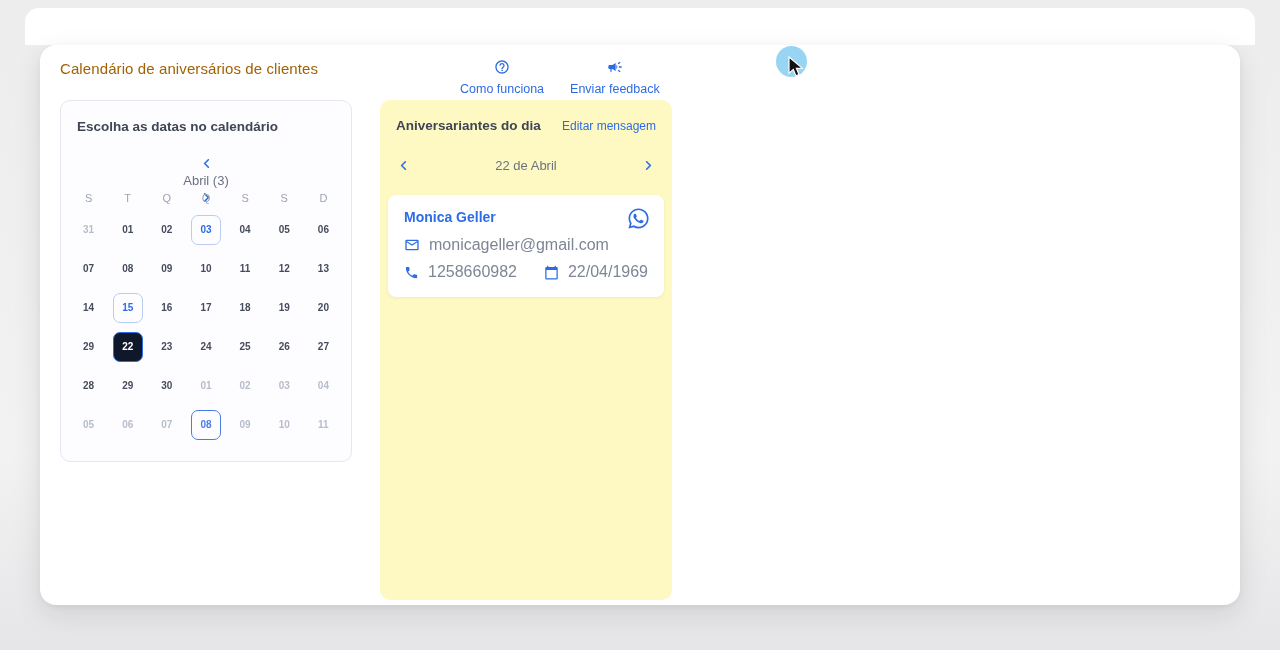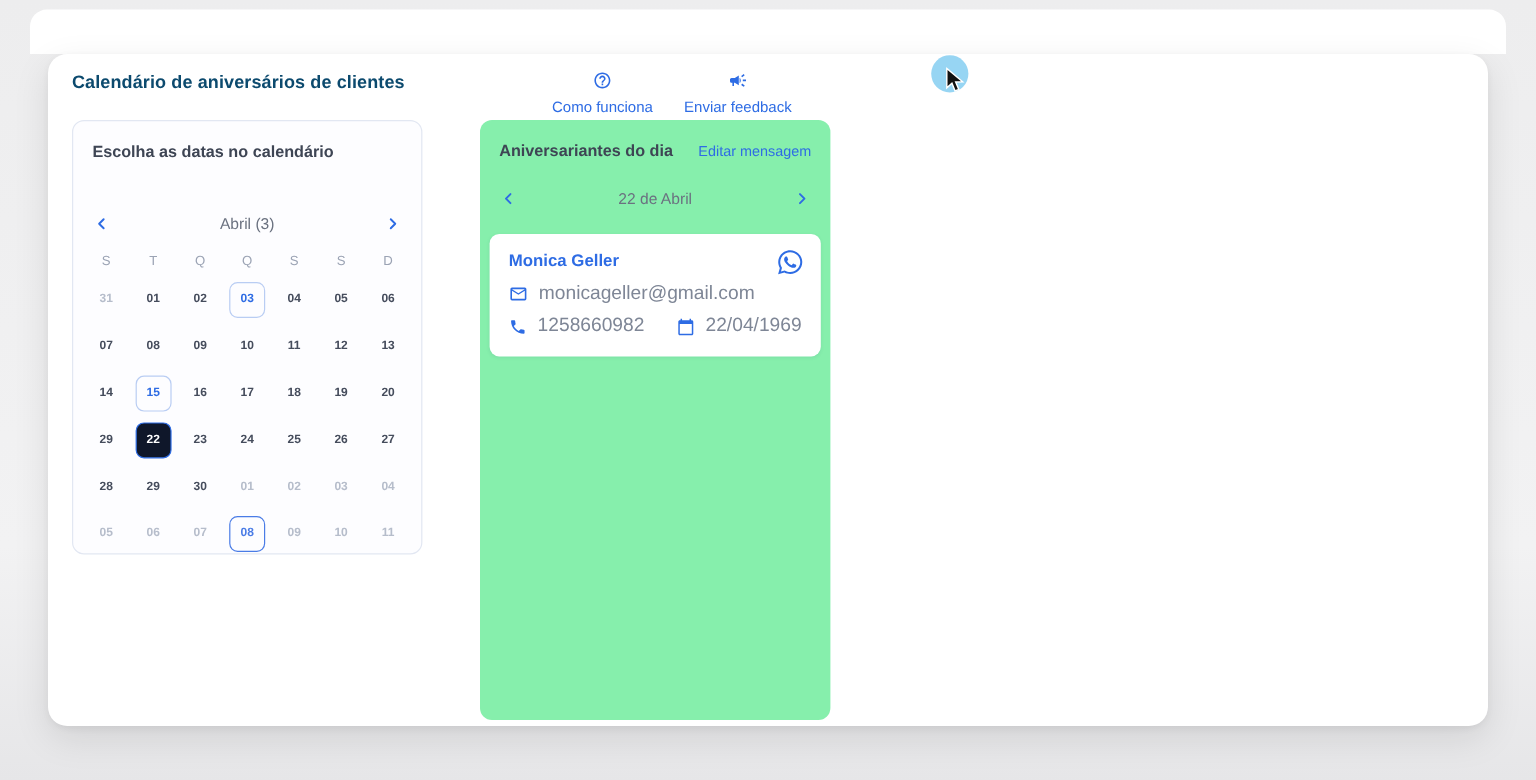--- a/index.html
+++ b/index.html
@@ -13,38 +13,38 @@
     position:absolute; left:25px; right:25px; top:8px; height:37px;
     background:#ffffff; border-radius:14px 14px 0 0;
   }
   .card {
     position:absolute; left:40px; top:45px; width:1200px; height:560px;
     background:#ffffff; border-radius:16px;
     box-shadow:0 10px 30px rgba(0,0,0,.10), 0 2px 6px rgba(0,0,0,.05);
   }
   .header-title {
     position:absolute; left:20px; top:15px;
-    font-size:15px; font-weight:700; color:#0c4a6e; letter-spacing:.1px;
+    font-size:15px; font-weight:400; color:#a16207; letter-spacing:.1px;
   }
   .header-links { position:absolute; left:420px; top:14px; display:flex; gap:26px; }
   .hlink {
     display:flex; align-items:center; gap:7px;
     color:#2e6ce4; font-size:12.5px; cursor:pointer; text-decoration:none;flex-direction:column;
   }
   .hlink svg { display:block; }
 
   
   .panel-left {
     position:absolute; left:20px; top:55px; width:292px; height:362px;
     background:#fdfdff; border:1px solid #e2e7f2; border-radius:10px;
   }
   .panel-title { font-size:13.5px; font-weight:700; color:#3e4554; padding:18px 16px 0; }
   .month-nav {
-    margin-top:40px; padding:0 14px; height:24px;
-    display:flex; align-items:center; justify-content:space-between;
+    margin-top:20px; padding:0 14px; height:24px;
+    display:flex; align-items:center; justify-content:space-between;flex-direction:column;
   }
   .month-label { font-size:13px; color:#6b7280; }
   .nav-btn { background:none; border:none; cursor:pointer; padding:2px; display:flex; }
   .weekdays {
     margin-top:14px; padding:0 8px; display:grid; grid-template-columns:repeat(7,1fr);
     font-size:11px; color:#9ba3b4; text-align:center;
   }
   .weekdays span { display:block; }
   .days-grid {
     margin-top:6px; padding:0 8px;
@@ -57,21 +57,21 @@
     font-size:10px; font-weight:700; color:#454c5c; cursor:pointer;
   }
   .day.muted { color:#b6bdcb; font-weight:600; }
   .day.marked { border-color:#b9cdf3; color:#2e6ce4; }
   .day.marked-strong { border-color:#4a7ce6; color:#4a7ce6; }
   .day.selected { background:#0f172a; border-color:#2e6ce4; color:#ffffff; }
 
   
   .panel-right {
     position:absolute; left:340px; top:55px; width:292px; height:500px;
-    background:#86efac; border-radius:10px;margin-left:20px;
+    background:#fef9c3; border-radius:10px;
   }
   .pr-head {
     padding:18px 16px 0; display:flex; align-items:baseline; justify-content:space-between;
   }
   .pr-title { font-size:13.5px; font-weight:700; color:#3e4554; }
   .pr-edit { font-size:12px; color:#2e6ce4; cursor:pointer; text-decoration:none; }
   .day-nav {
     margin-top:20px; padding:0 14px; height:24px;
     display:flex; align-items:center; justify-content:space-between;
   }

